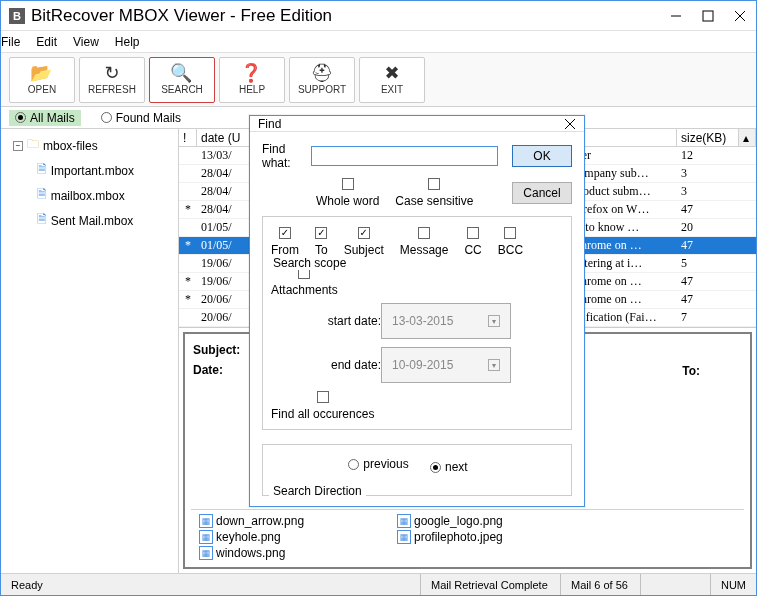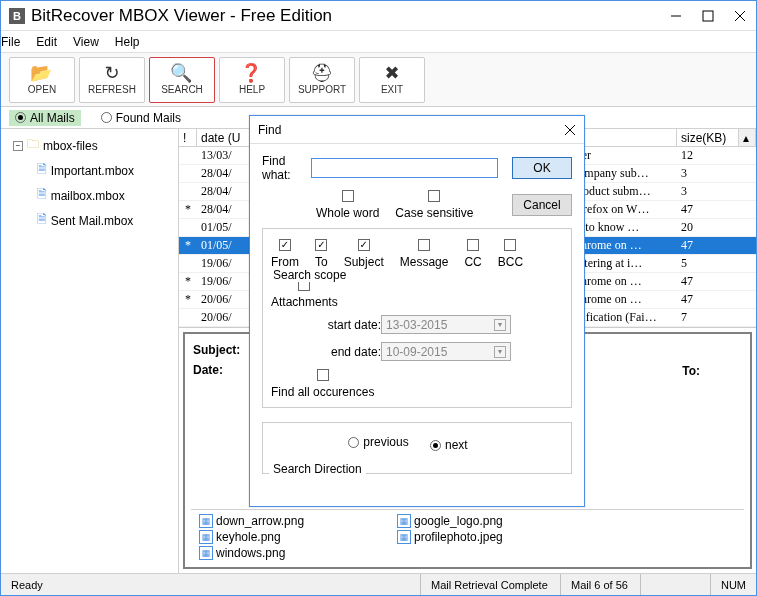--- a/index.html
+++ b/index.html
@@ -70,21 +70,21 @@
 .dlg-btns { display: flex; flex-direction: column; gap: 6px; margin-left: 8px; border-radius: 9px; }
 .dlg-btn { width: 60px; height: 22px; border: 1px solid #adadad; background: #e1e1e1; cursor: pointer; font-size: 12px; }
 .dlg-btn.primary { border: 1px solid #2a70c2; background: #d6e7f7; }
 .chk { display:inline-flex; align-items:center; gap:4px; margin-right:10px; cursor:pointer;flex-direction:column; }
 .chk .box { width:12px; height:12px; border:1px solid #666; display:inline-flex; align-items:center; justify-content:center; font-size:10px; line-height:1; }
 .chk.checked .box::after { content:"✓"; font-size:10px; }
 .fieldset { border: 1px solid #ccc; padding: 10px 8px 8px; margin-top: 8px; position: relative; }
 .fieldset .legend { position: absolute; top: -8px; left: 6px; background: #fff; padding: 0 4px; font-size: 12px; margin-top: 47px; }
 .date-input { display:flex; align-items:center; gap:0; margin-bottom:8px; }
 .date-input .dl { width: 110px; text-align: right; }
-.date-input .dfield { width: 130px; height: 19px; border:1px solid #aaa; background:#f4f4f4; display:flex; align-items:center; padding:0 4px; color:#888; justify-content:space-between; }
+.date-input .dfield { width: 130px; height: 36px; border:1px solid #aaa; background:#f4f4f4; display:flex; align-items:center; padding:0 10px; color:#888; justify-content:space-between; }
 .date-input .dfield .dd { width:12px; height:12px; border:1px solid #aaa; display:inline-flex; align-items:center; justify-content:center; font-size:8px; color:#888; }
 .radio-inline { display:inline-flex; align-items:center; gap:4px; margin-right: 18px; cursor:pointer; }
 .radio-inline .rdot2 { width:11px; height:11px; border:1px solid #666; border-radius:50%; display:inline-flex; align-items:center; justify-content:center; }
 .radio-inline.sel .rdot2::after { content:""; width:5px; height:5px; background:#000; border-radius:50%; }
 svg { display: block; }
 </style>
 </head>
 <body>
 
 <div class="window">

